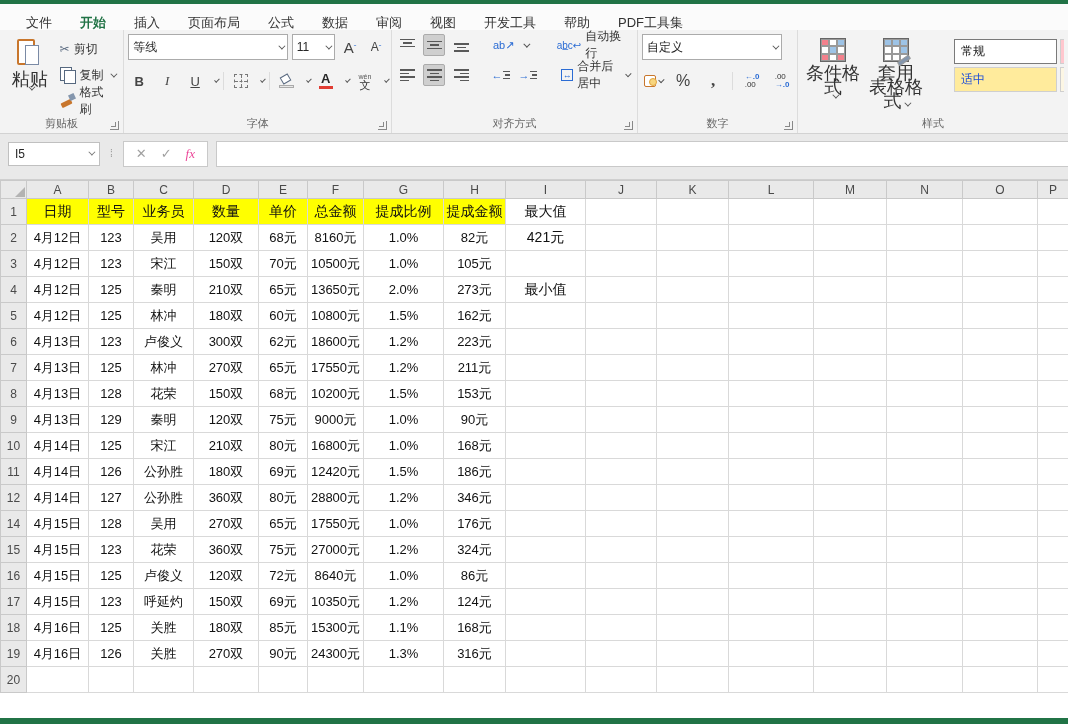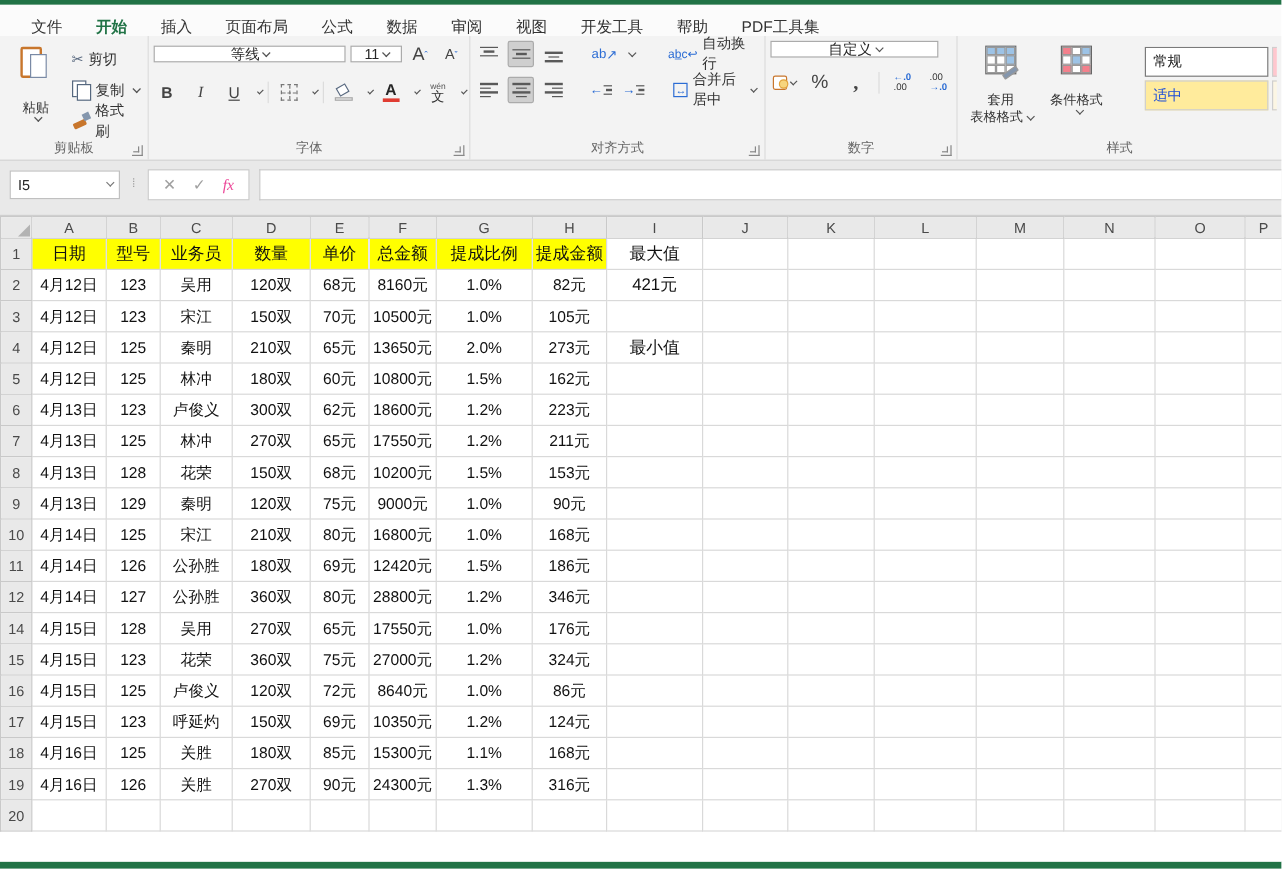--- a/index.html
+++ b/index.html
@@ -17,30 +17,30 @@
 
   
   .ribbon { height:104px; background:#f3f3f3; border-bottom:1px solid #d2d2d2; display:flex; position:relative; }
   .group { position:relative; height:100%; padding:4px 4px 18px 4px; }
   .group + .group { border-left:1px solid #dcdcdc; }
   .group-label { position:absolute; bottom:2px; left:0; right:0; text-align:center; font-size:11px; color:#666; }
   .launcher { position:absolute; bottom:3px; right:4px; width:9px; height:9px; border-right:1px solid #888; border-bottom:1px solid #888; }
   .launcher::before { content:""; position:absolute; right:2px; bottom:2px; width:4px; height:4px; border-right:1px solid #888; border-bottom:1px solid #888; }
 
   .bigbtn { display:flex; flex-direction:column; align-items:center; justify-content:flex-start; width:52px; height:80px; padding-top:4px; border-radius:2px; }
-  .bigbtn .blabel { font-size:11px; color:#333; margin-top:15px; text-align:center; line-height:14px; }
+  .bigbtn .blabel { font-size:18px; color:#333; margin-top:4px; text-align:center; line-height:14px; }
   .chev { display:inline-block; width:6px; height:6px; border-right:1px solid #555; border-bottom:1px solid #555; transform:rotate(45deg) translateY(-2px); margin-left:2px; }
   .chev.sm { width:5px; height:5px; }
 
   .smallrows { display:flex; flex-direction:column; justify-content:flex-start; gap:4px; padding-top:4px; }
   .smallbtn { display:flex; align-items:center; gap:4px; font-size:12px; color:#333; height:22px; padding:0 4px; border-radius:2px; }
   .ibtn { display:flex; align-items:center; justify-content:center; min-width:22px; height:22px; font-size:13px; color:#444; border-radius:2px; padding:0 2px; }
   .ibtn.pressed { background:#cfcfcf; border:1px solid #ababab; }
 
-  .combo { background:#fff; border:1px solid #ababab; display:flex; align-items:center; justify-content:center; font-size:12px; color:#262626; padding:0 4px; height:14px; }
+  .combo { background:#fff; border:1px solid #ababab; display:flex; align-items:center; justify-content:space-between; font-size:12px; color:#262626; padding:0 4px; height:26px; }
 
   
   .lines { width:15px; height:13px; display:flex; flex-direction:column; justify-content:center; gap:2px; }
   .lines i { display:block; height:1.5px; background:#595959; }
   .lines.l i:nth-child(even){ width:60%; } .lines.l i { width:100%; align-self:flex-start; }
   .lines.c i:nth-child(even){ width:60%; } .lines.c i { width:100%; align-self:center; }
   .lines.r i:nth-child(even){ width:60%; } .lines.r i { width:100%; align-self:flex-end; }
   .lines.top { justify-content:flex-start; } .lines.mid { justify-content:center; } .lines.bot { justify-content:flex-end; }
 
   
@@ -296,49 +296,49 @@
         </span>
       <span class="ibtn">
           <span class="dec-ic"><span>.00</span><br><span class="arr">→.0</span></span>
         </span>
     </div>
     <div class="group-label">数字</div>
     <div class="launcher"></div>
   </div>
 
   <div class="group" style="flex:1; display:flex;">
+    <div class="bigbtn" style="width:62px">
+      <span class="cf-ic">
+        <span style="background:#f4808c"></span>
+          <span></span>
+          <span style="background:#9dc3e6"></span>
+        <span></span>
+          <span style="background:#9dc3e6"></span>
+          <span></span>
+        <span style="background:#f4808c"></span>
+          <span></span>
+          <span style="background:#f4808c"></span>
+      </span>
+      <span class="blabel">条件格式</span>
+      <span class="chev sm"></span>
+    </div>
     <div class="bigbtn" style="width:64px">
       <span class="tbl-ic">
         <span style="background:#9dc3e6"></span>
           <span style="background:#9dc3e6"></span>
           <span style="background:#9dc3e6"></span>
         <span></span>
           <span></span>
           <span style="background:#9dc3e6"></span>
         <span></span>
           <span></span>
           <span></span>
         <span class="brushov"></span>
       </span>
       <span class="blabel"><span>套用</span><br><span>表格格式</span><span class="chev sm"></span></span>
-    </div>
-    <div class="bigbtn" style="width:62px">
-      <span class="cf-ic">
-        <span style="background:#f4808c"></span>
-          <span></span>
-          <span style="background:#9dc3e6"></span>
-        <span></span>
-          <span style="background:#9dc3e6"></span>
-          <span></span>
-        <span style="background:#f4808c"></span>
-          <span></span>
-          <span style="background:#f4808c"></span>
-      </span>
-      <span class="blabel">条件格式</span>
-      <span class="chev sm"></span>
     </div>
     <div class="gallery" id="style-gallery">
         <div class="gal-item sel" style="background: rgb(255, 255, 255); color: rgb(26, 26, 26);">常规</div>
         <div class="gal-item" style="background: rgb(255, 199, 206); color: rgb(156, 0, 6);">差</div>
         <div class="gal-item" style="background: rgb(255, 235, 156); color: #1d4ed8;">适中</div>
         <div class="gal-item" style="background: rgb(252, 246, 228); color: rgb(107, 90, 30);">计</div>
       </div>
     <div class="group-label">样式</div>
   </div>
 </div>

